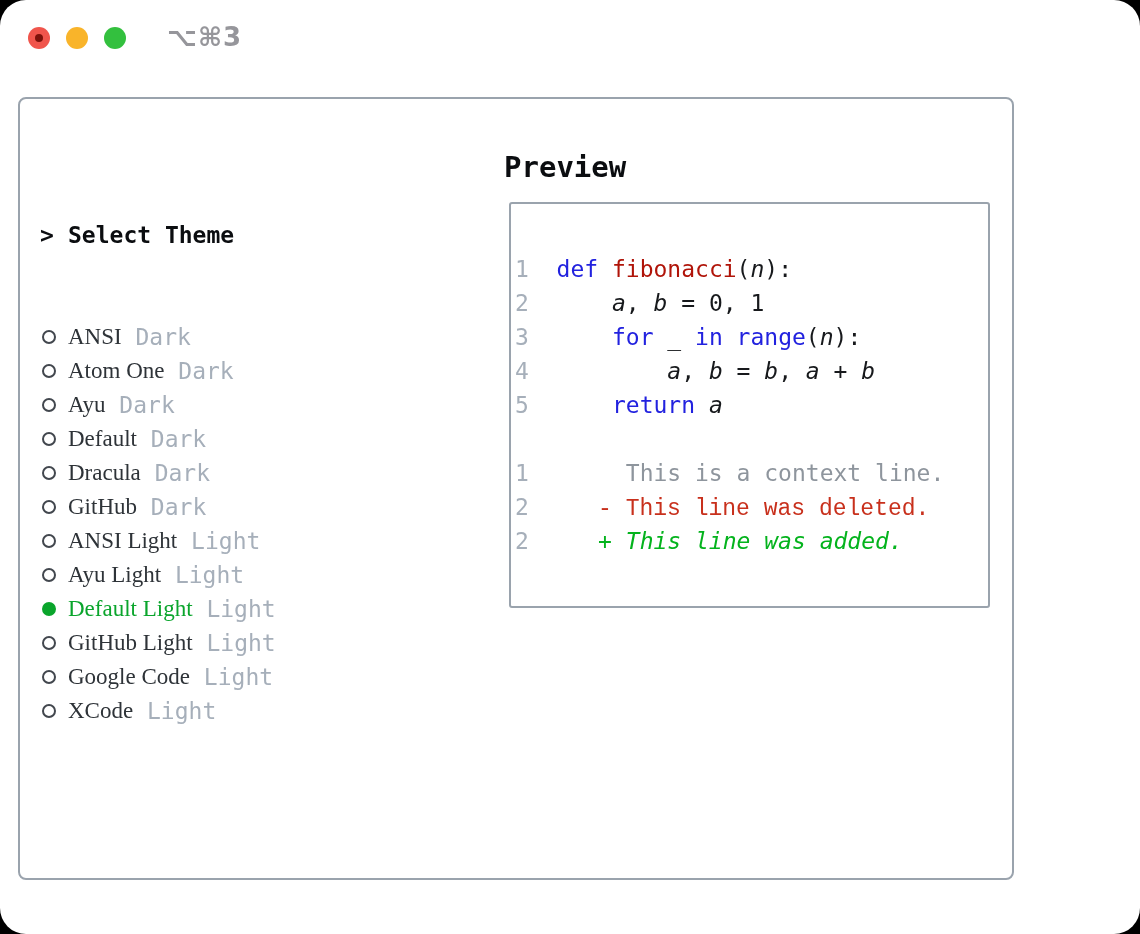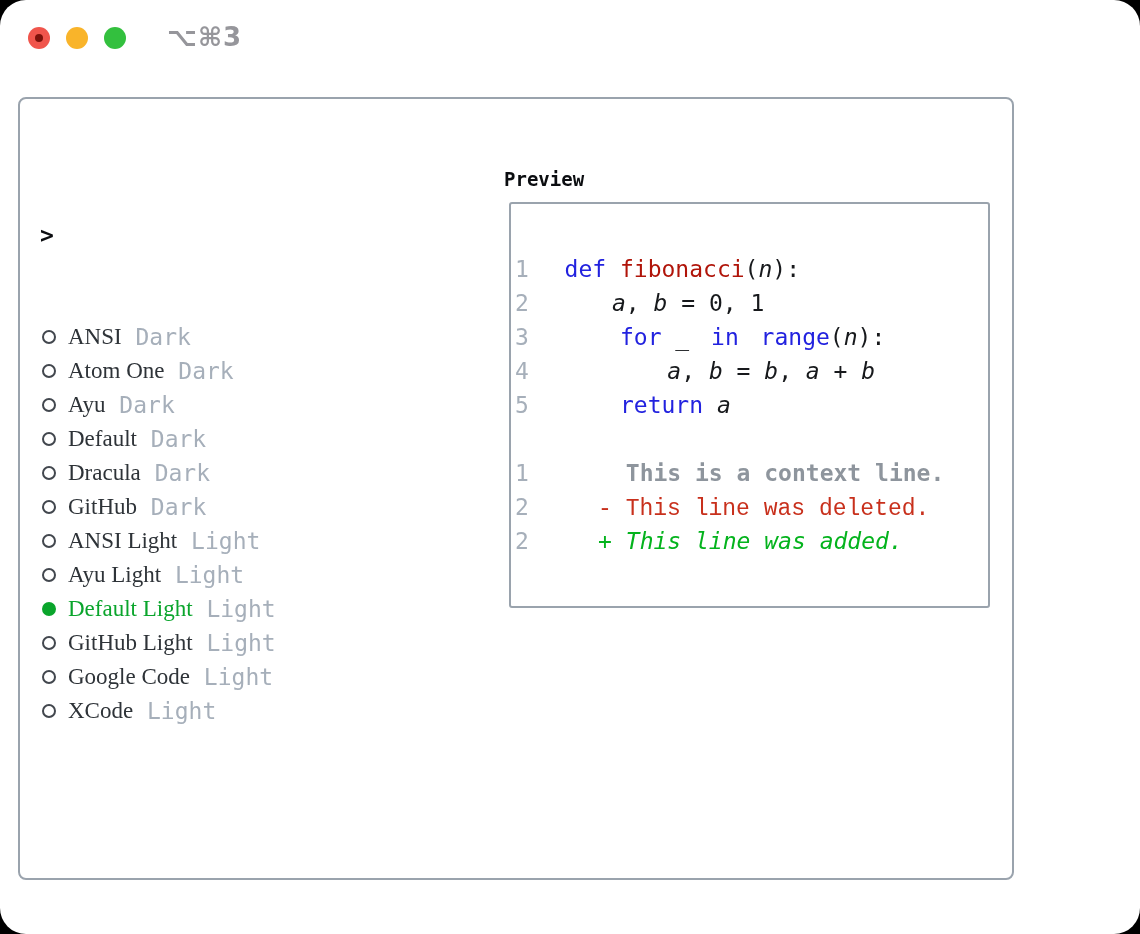--- a/index.html
+++ b/index.html
@@ -25,50 +25,51 @@
   .radio{width:14px;height:14px;box-sizing:border-box;border:2px solid #42474e;border-radius:50%;margin-left:2px;}
   .radio.sel{background:var(--selected_green);border-color:var(--selected_green);}
   .prompt{font-weight:700;color:var(--header_black);}
   .hdr{font-weight:700;color:var(--header_black);}
   .subhdr{color:#17191c;}
   .t-name{color:var(--text_dark);font-family:Liberation Serif, serif;}
   .t-name.sel{color:var(--selected_green);}
   .t-var{color:var(--muted);}
 
   
-  #preview-title{position:absolute;left:484px;top:63px;height:34px;line-height:34px;font-size:19px;font-weight:700;color:var(--header_black);}
+  #preview-title{position:absolute;left:484px;top:51px;height:34px;line-height:34px;font-size:29px;font-weight:700;color:var(--header_black);}
   #preview-box{position:absolute;left:489px;top:103px;width:477px;height:402px;border:2px solid var(--border_gray);border-radius:3px;}
   #code{position:absolute;left:4px;top:48px;font-size:23px;line-height:34px;white-space:pre;}
   .code-line{height:34px;}
   .tok-gutter{color:var(--muted);}
   .tok-plain{color:#17191c;}
-  .tok-kw{color:var(--keyword_blue);margin-left:8px;}
+  .tok-kw{color:var(--keyword_blue);}
   .tok-fn{color:var(--function_red);}
   .tok-var{color:#17191c;font-style:italic;}
-  .tok-ctx{color:var(--context_gray);font-weight:bold;}
+  .tok-ctx{color:var(--context_gray);}
   .tok-del{color:var(--deleted_red);font-family:Liberation Mono, monospace;}
   .tok-add{color:var(--added_green);font-style:italic;}
 </style>
 </head>
 <body>
 
 <div id="window">
 
   <div id="titlebar">
     <div class="tl tl-red"></div>
     <div class="tl tl-yellow"></div>
     <div class="tl tl-green"></div>
   </div>
   <div id="shortcut">⌥⌘3</div>
 
   <div id="panel">
 
     <div id="left-col">
       <div class="row">
         <span class="marker"><span class="prompt">&gt;</span></span>
+        <span class="hdr">Select Theme</span>
       </div>
       <div id="theme-list"><div class="row"><span class="marker"><span class="radio"></span></span><span class="t-name">ANSI</span><span class="t-var"> Dark</span></div><div class="row"><span class="marker"><span class="radio"></span></span><span class="t-name">Atom One</span><span class="t-var"> Dark</span></div><div class="row"><span class="marker"><span class="radio"></span></span><span class="t-name">Ayu</span><span class="t-var"> Dark</span></div><div class="row"><span class="marker"><span class="radio"></span></span><span class="t-name">Default</span><span class="t-var"> Dark</span></div><div class="row"><span class="marker"><span class="radio"></span></span><span class="t-name">Dracula</span><span class="t-var"> Dark</span></div><div class="row"><span class="marker"><span class="radio"></span></span><span class="t-name">GitHub</span><span class="t-var"> Dark</span></div><div class="row"><span class="marker"><span class="radio"></span></span><span class="t-name">ANSI Light</span><span class="t-var"> Light</span></div><div class="row"><span class="marker"><span class="radio"></span></span><span class="t-name">Ayu Light</span><span class="t-var"> Light</span></div><div class="row"><span class="marker"><span class="radio sel"></span></span><span class="t-name sel">Default Light</span><span class="t-var"> Light</span></div><div class="row"><span class="marker"><span class="radio"></span></span><span class="t-name">GitHub Light</span><span class="t-var"> Light</span></div><div class="row"><span class="marker"><span class="radio"></span></span><span class="t-name">Google Code</span><span class="t-var"> Light</span></div><div class="row"><span class="marker"><span class="radio"></span></span><span class="t-name">XCode</span><span class="t-var"> Light</span></div></div>
       <div class="row"></div>
       
       
       
       
     </div>
 
     <div id="preview-title">Preview</div>

